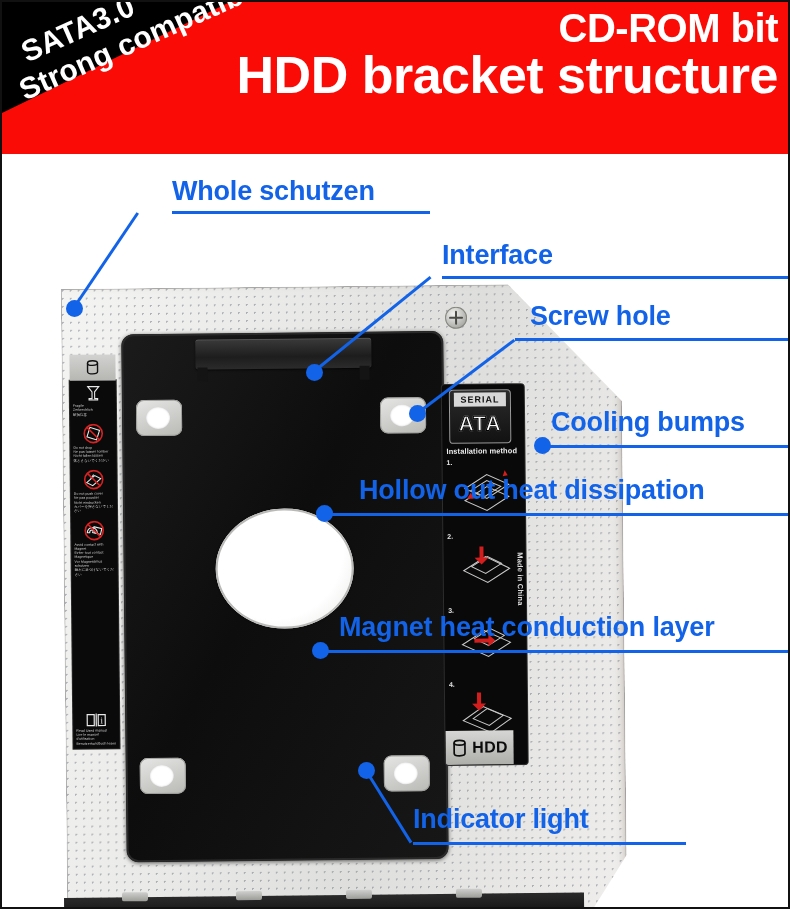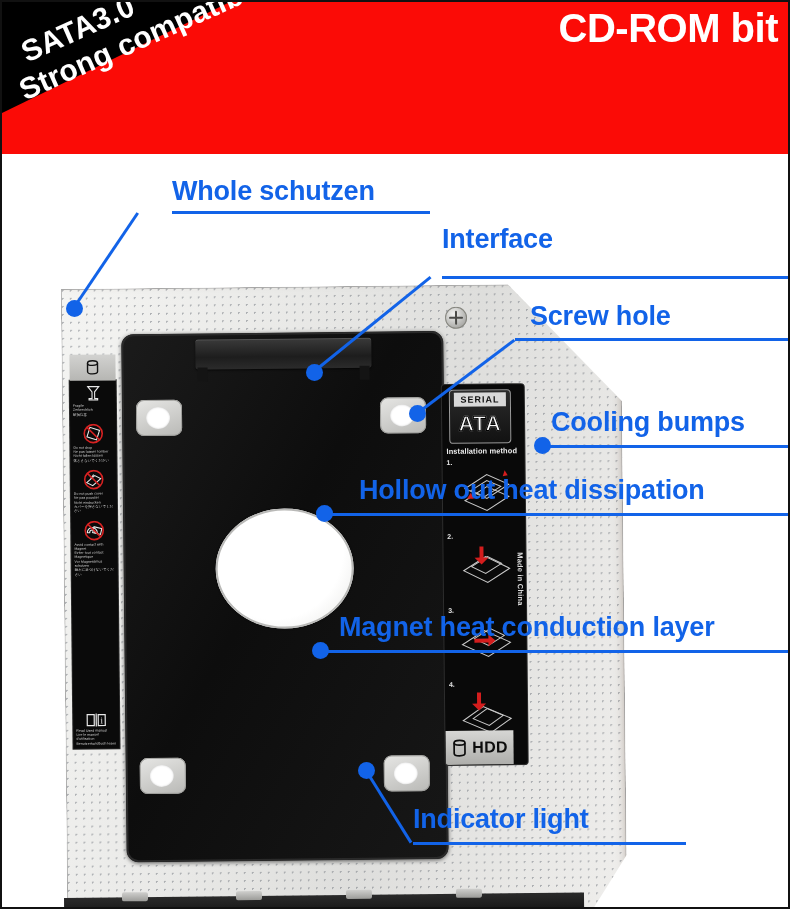--- a/index.html
+++ b/index.html
@@ -188,20 +188,21 @@
 
 <div id="page">
 
   <div id="banner">
     <div id="banner-black"></div>
     <div id="banner-red"></div>
     <div class="banner-rot" id="rot1">SATA3.0</div>
     <div class="banner-rot" id="rot2">Strong compatibility</div>
     <div id="title-wrap">
       <div id="title1">CD-ROM bit</div>
+      <div id="title2">HDD bracket structure</div>
     </div>
   </div>
 
   <div id="stage">
 
     <div id="caddy">
       <div id="caddy-rim"></div>
 
       <div id="screw"></div>
 
@@ -360,21 +361,21 @@
       <div class="tab" style="left:172px"></div>
       <div class="tab" style="left:282px"></div>
       <div class="tab" style="left:392px"></div>
     </div>
 
     <div class="co-label" style="left:170px;top:22px">Whole schutzen</div>
     <div class="co-uline" style="left:170px;top:57px;width:258px"></div>
     <div class="co-seg" style="left:72px;top:152px;width:114px;transform:rotate(-56deg)"></div>
     <div class="co-dot" style="left:64px;top:146px"></div>
 
-    <div class="co-label" style="left:440px;top:70px">Interface</div>
+    <div class="co-label" style="left:440px;top:86px">Interface</div>
     <div class="co-uline" style="left:440px;top:122px;width:350px"></div>
     <div class="co-seg" style="left:312px;top:216px;width:150px;transform:rotate(-39deg)"></div>
     <div class="co-dot" style="left:304px;top:210px"></div>
 
     <div class="co-label" style="left:528px;top:147px">Screw hole</div>
     <div class="co-uline" style="left:513px;top:184px;width:277px"></div>
     <div class="co-seg" style="left:415px;top:258px;width:122px;transform:rotate(-37deg)"></div>
     <div class="co-dot" style="left:407px;top:251px"></div>
 
     <div class="co-label" style="left:549px;top:253px">Cooling bumps</div>

